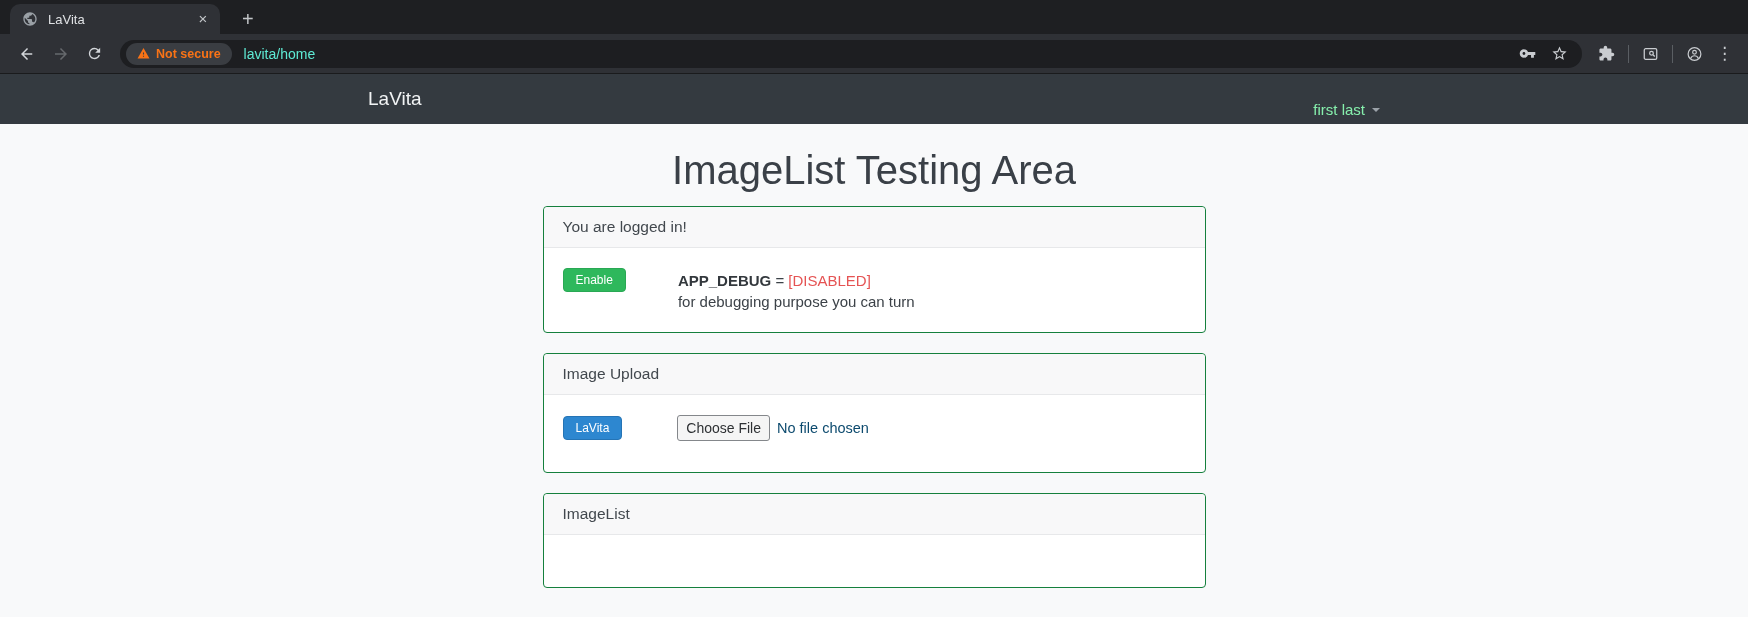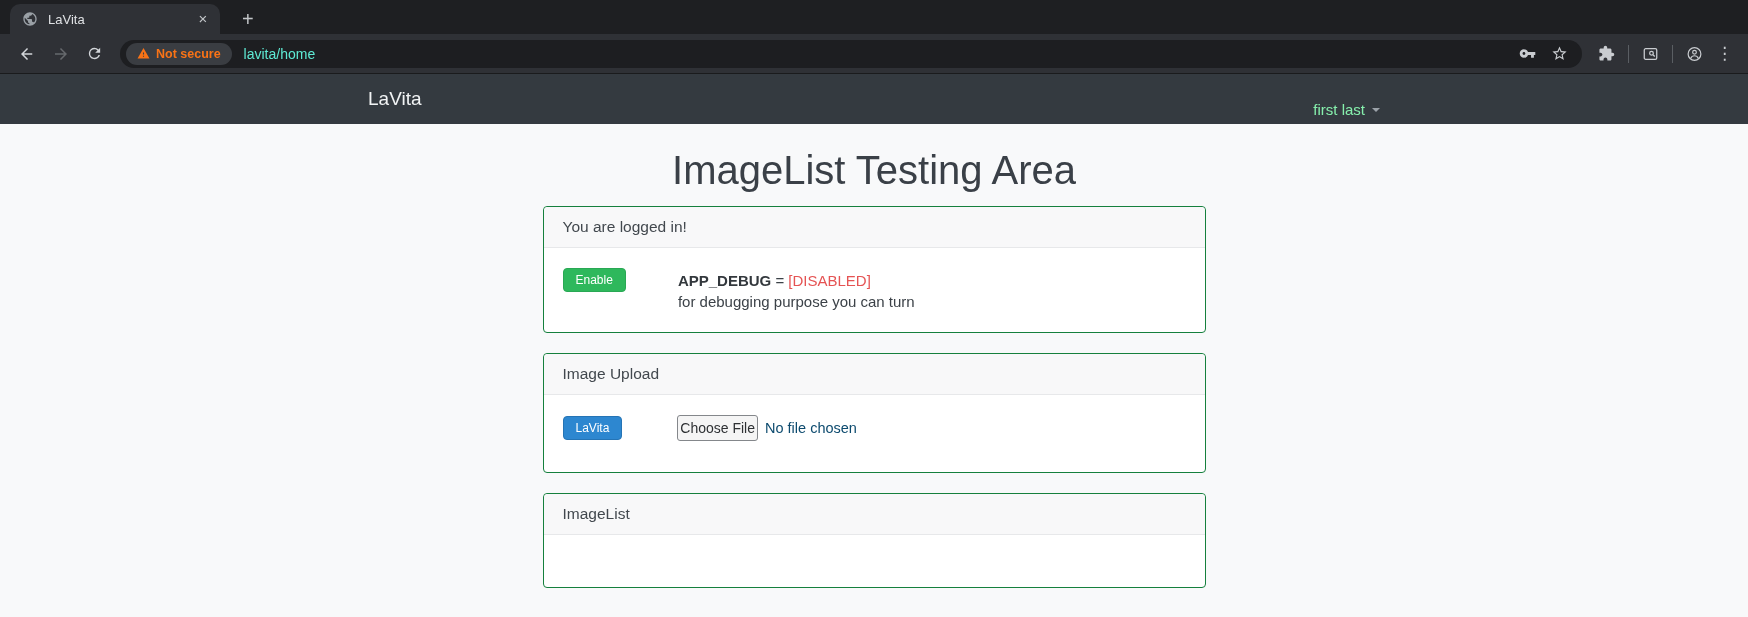--- a/index.html
+++ b/index.html
@@ -55,21 +55,21 @@
 
   .btn { display:inline-block; border-radius:4px; color:#fff; font-size:12px; padding:4px 12px; border:1px solid transparent; font-family:inherit; cursor:default; }
   .btn-success { background:var(--success-green,#2eb85c); border-color:#29a854; }
   .btn-primary { background:var(--primary-blue,#2d87d0); border-color:#2574b5; }
 
   .debug-block { margin-left:52px; font-size:15px; color:#3c4248; line-height:1.4; margin-top:2px; }
   .debug-var { font-weight:bold; color:#33383d; }
   .debug-status { color:var(--danger-red,#e55353); }
 
   .file-wrap { margin-left:55px; display:flex; align-items:center; }
-  .choose-btn { background:#f5f5f5; border:1px solid #84878b; border-radius:3px; padding:4px 2px; font-size:14px; color:#2e3134; font-family:inherit; }
+  .choose-btn { background:#f5f5f5; border:1px solid #84878b; border-radius:3px; padding:4px 8px; font-size:14px; color:#2e3134; font-family:inherit; }
   .file-status { margin-left:7px; font-size:14.5px; color:#0c4a6e; }
 </style>
 </head>
 <body>
 
 <div class="tabstrip">
   <div class="tab">
     <span class="favicon">
       <svg viewBox="0 0 24 24" width="16" height="16" fill="currentColor">
           <path d="M12 2C6.48 2 2 6.48 2 12s4.48 10 10 10 10-4.48 10-10S17.52 2 12 2zm-1 17.93c-3.95-.49-7-3.85-7-7.93 0-.62.08-1.21.21-1.79L9 15v1c0 1.1.9 2 2 2v1.93zm6.9-2.54c-.26-.81-1-1.39-1.9-1.39h-1v-3c0-.55-.45-1-1-1H8v-2h2c.55 0 1-.45 1-1V7h2c1.1 0 2-.9 2-2v-.41c2.93 1.19 5 4.06 5 7.41 0 2.08-.8 3.97-2.1 5.39z"></path>

